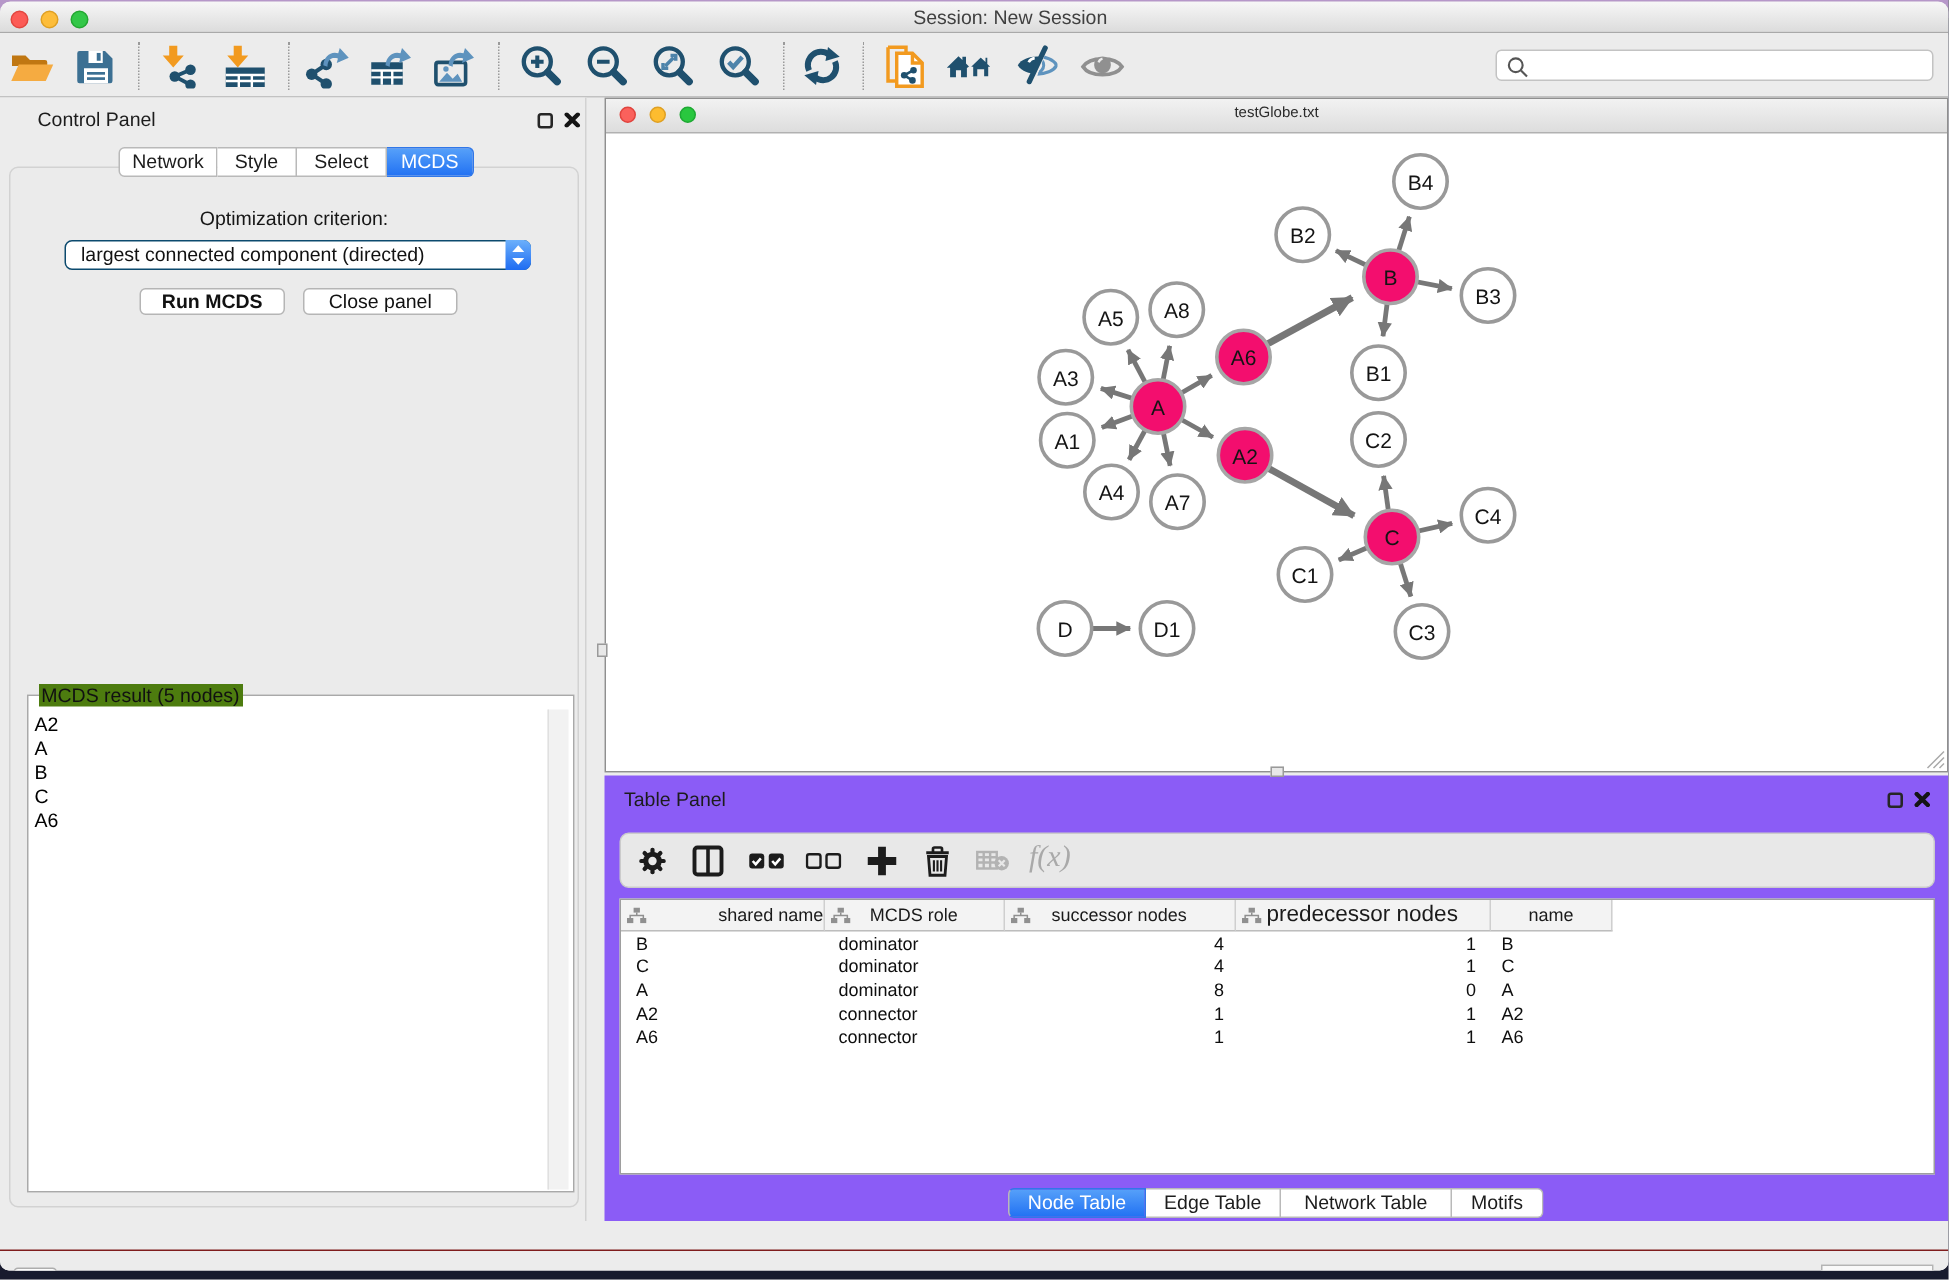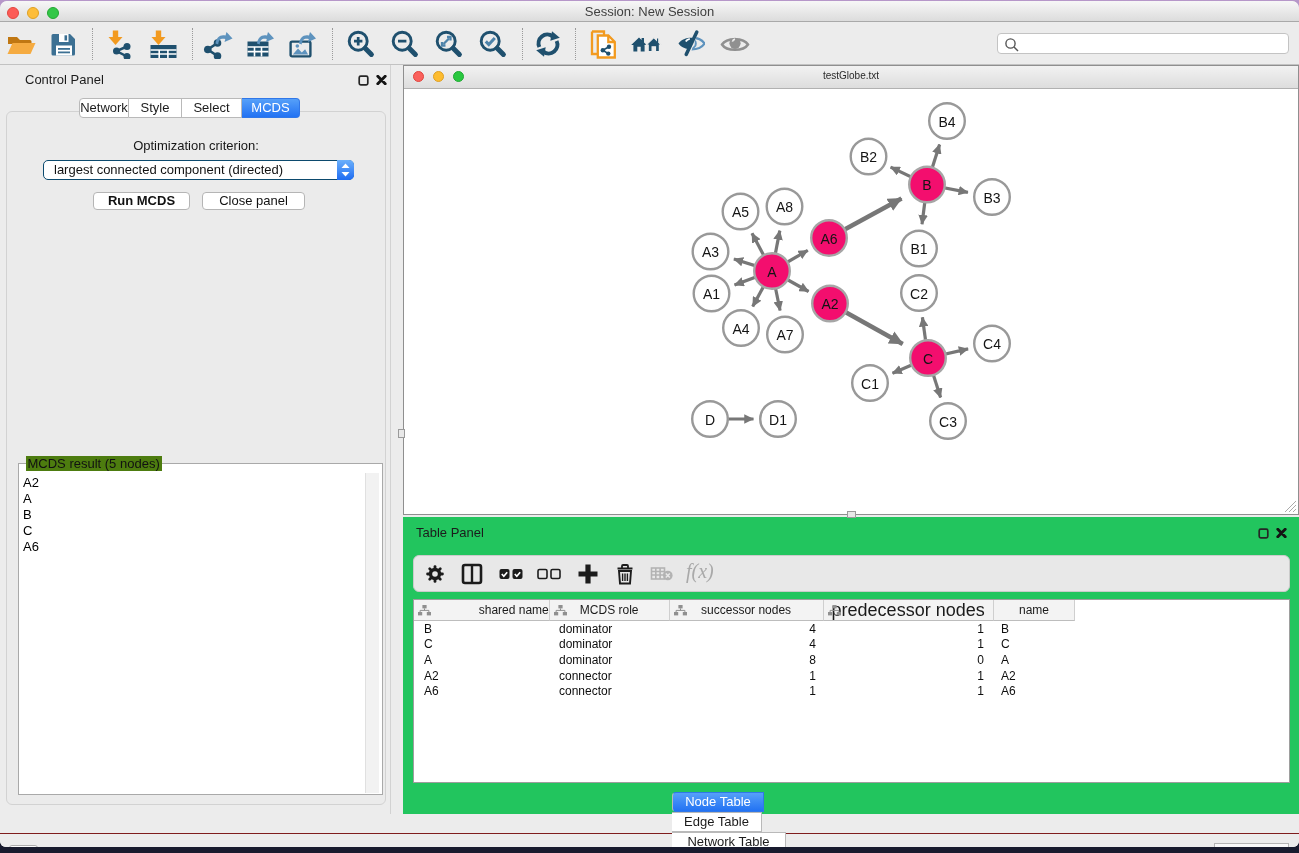--- a/index.html
+++ b/index.html
@@ -1,21 +1,21 @@
 <!DOCTYPE html>
 <html><head>
 <meta charset="utf-8">
 <style>
 * { margin:0; padding:0; box-sizing:border-box; }
 html,body { width:1299px; height:853px; overflow:hidden; }
 body { background:#181b2e; font-family:"Liberation Sans", sans-serif; position:relative; }
 #purple { position:absolute; left:0; top:0; width:1299px; height:12px; background:#b697c9; }
 #app { position:absolute; left:0; top:1px; width:1299px; height:846px; background:#ececec; border-radius:7px 7px 6px 6px; overflow:hidden; }
 
-#titlebar { position:absolute; left:0; top:0; width:1299px; height:21px; background:linear-gradient(#f7f7f7,#dcdcdc); border-bottom:1px solid #a9a9a9; border-radius:7px 7px 0 0; }
+#titlebar { position:absolute; left:0; top:0; width:1299px; height:21px; background:linear-gradient(#f7f7f7,#dcdcdc); border-bottom:1px solid #a9a9a9; border-radius:7px 7px 0 0;padding-left:24px; }
 .light { position:absolute; top:5.5px; width:12px; height:12px; border-radius:50%; }
 #titlebar .t { position:absolute; top:3px; width:100%; text-align:center; font-size:13px; color:#404040; }
 
 #toolbar { position:absolute; left:0; top:22px; width:1299px; height:42px; background:#ececec; border-bottom:1px solid #c2c2c2; }
 .tsep { position:absolute; top:5px; height:32px; width:0; border-left:1px dotted #9a9a9a; }
 .ticon { position:absolute; top:6px; }
 #searchbox { position:absolute; left:997px; top:10px; width:292px; height:21px; background:#fff; border:1px solid #c3c3c3; border-radius:4px; }
 
 #cpanel { position:absolute; left:0; top:64px; width:391px; height:749px; background:#ececec; border-right:1px solid #d2d2d2; }
 #cpanel .hdr { position:absolute; left:13px; top:7px; font-size:13px; color:#1c1c1c;margin-left:12px; }
@@ -32,21 +32,21 @@
 #fieldset { position:absolute; left:10.5px; top:351px; width:365px; height:332px; border:1px solid #a9a9a9; background:#fff; }
 #fieldset .legend { position:absolute; left:7px; top:-8px; background:#4d7c0f; padding:0 2px; font-size:13px; color:#111; }
 #fieldset .list { position:absolute; left:4.5px; top:11px; font-size:13px; color:#000; line-height:16px; }
 #fieldset .sb { position:absolute; right:3px; top:9px; width:13.5px; height:320px; background:#f2f2f2; border-left:1px solid #e0e0e0; }
 
 #netwin { position:absolute; left:403px; top:64px; width:896px; height:450px; background:#fff; border:1px solid #8f8f8f; }
 #nw-title { position:absolute; left:0; top:0; width:100%; height:23px; background:linear-gradient(#f2f2f2,#dddddd); border-bottom:1px solid #b1b1b1; }
 #nw-title .t { position:absolute; top:4px; width:100%; text-align:center; font-size:10px; color:#2a2a2a; }
 .grip { position:absolute; }
 
-#tpanel { position:absolute; left:403px; top:516px; width:896px; height:297px; background:#22c55e; }
+#tpanel { position:absolute; left:403px; top:516px; width:896px; height:297px; background:#8b5cf6; }
 #tpanel .hdr { position:absolute; left:13px; top:8px; font-size:13px; color:#1c1c1c; }
 #ttoolbar { position:absolute; left:10px; top:38px; width:877px; height:37px; background:#e8e8e8; border:1px solid #cbcbcb; border-radius:6px; }
 #ttable { position:absolute; left:10px; top:82px; width:877px; height:184px; background:#fff; border:1px solid #9e9e9e; }
 
 #statusbar { position:absolute; left:0; top:832px; width:1299px; height:33px; background:#ececec; border-top:1px solid #7f1d1d; }
 #listbtn { position:absolute; left:9px; top:11px; width:29px; height:21px; background:linear-gradient(#fdfdfd,#f0f0f0); border:1px solid #adadad; border-radius:3px; }
 #membtn { position:absolute; left:1214px; top:9px; width:75px; height:24px; background:#f9f9f9; border:1px solid #b4b4b4; font-size:12px; color:#111; }
 </style>
 </head>
 <body>
@@ -187,21 +187,21 @@
   </div>
   <div id="cpanel">
     <div class="hdr">Control Panel</div>
     <svg style="position:absolute;left:358px;top:10px;" width="11" height="11" viewBox="0 0 11 11">
         <rect x="1.2" y="1.2" width="8.6" height="8.6" rx="1.5" fill="none" stroke="#262626" stroke-width="1.7"></rect>
       </svg>
       <svg style="position:absolute;left:376px;top:9.5px;" width="11" height="10" viewBox="0 0 11 10">
         <path d="M1.8,1.3 L9.2,8.7 M9.2,1.3 L1.8,8.7" stroke="#141414" stroke-width="2.9" stroke-linecap="round"></path>
       </svg>
     <div class="seg" style="left:79px; top:33px;">
-      <div class="s" style="width:50px;">Network</div>
+      <div class="s" style="width:66px;">Network</div>
       <div class="s" style="width:53px;">Style</div>
       <div class="s" style="width:60px;">Select</div>
       <div class="s sel" style="width:58px;">MCDS</div>
     </div>
     <div id="cpanel-inner">
       <div id="optlabel">Optimization criterion:</div>
       <div id="dropdown">largest connected component (directed)<div class="spin">
             <svg style="position:absolute;left:2px;top:2px;" width="13" height="16" viewBox="0 0 13 16">
               <path d="M6.5,1.5 L10.5,6 H2.5 z" fill="#fff"></path>
               <path d="M6.5,14.5 L10.5,10 H2.5 z" fill="#fff"></path>
@@ -369,21 +369,21 @@
             <path d="M6.5,3.4 v2 M2.1,7 v-1.6 h8.8 V7" stroke="#909090" stroke-width="1" fill="none"></path>
           </svg>MCDS role</div>
 <div style="position:absolute;left:255.6px;top:0;width:154.00000000000003px;height:21px;background:#f3f3f3;border-right:1px solid #cfcfcf;border-bottom:1px solid #bdbdbd;font-size:12px;color:#1a1a1a;text-align:center;line-height:20px;"><svg style="position:absolute;left:4px;top:5px;" width="13" height="11" viewBox="0 0 13 11">
             <g fill="#909090">
               <rect x="4.4" y="0" width="4.2" height="3.4"></rect>
               <rect x="0" y="7" width="4.2" height="3.4"></rect>
               <rect x="8.8" y="7" width="4.2" height="3.4"></rect>
             </g>
             <path d="M6.5,3.4 v2 M2.1,7 v-1.6 h8.8 V7" stroke="#909090" stroke-width="1" fill="none"></path>
           </svg>successor nodes</div>
-<div style="position:absolute;left:409.6px;top:0;width:170.10000000000002px;height:21px;background:#f3f3f3;border-right:1px solid #cfcfcf;border-bottom:1px solid #bdbdbd;font-size:18px;color:#1a1a1a;text-align:center;line-height:20px;"><svg style="position:absolute;left:4px;top:5px;" width="13" height="11" viewBox="0 0 13 11">
+<div style="position:absolute;left:409.6px;top:0;width:170.10000000000002px;height:21px;background:#f3f3f3;border-right:1px solid #cfcfcf;border-bottom:1px solid #bdbdbd;font-size:15px;color:#1a1a1a;text-align:center;line-height:20px;"><svg style="position:absolute;left:4px;top:5px;" width="13" height="11" viewBox="0 0 13 11">
             <g fill="#909090">
               <rect x="4.4" y="0" width="4.2" height="3.4"></rect>
               <rect x="0" y="7" width="4.2" height="3.4"></rect>
               <rect x="8.8" y="7" width="4.2" height="3.4"></rect>
             </g>
             <path d="M6.5,3.4 v2 M2.1,7 v-1.6 h8.8 V7" stroke="#909090" stroke-width="1" fill="none"></path>
           </svg>predecessor nodes</div>
 <div style="position:absolute;left:579.7px;top:0;width:81.59999999999991px;height:21px;background:#f3f3f3;border-right:1px solid #cfcfcf;border-bottom:1px solid #bdbdbd;font-size:12px;color:#1a1a1a;text-align:center;line-height:20px;">name</div>
 <div style="position:absolute;left:10px;top:21.5px;font-size:12px;color:#0e0e0e;line-height:15.7px;">B</div>
 <div style="position:absolute;left:145px;top:21.5px;font-size:12px;color:#0e0e0e;line-height:15.7px;">dominator</div>
@@ -404,21 +404,21 @@
 <div style="position:absolute;left:145px;top:68.60000000000001px;font-size:12px;color:#0e0e0e;line-height:15.7px;">connector</div>
 <div style="position:absolute;left:255px;top:68.60000000000001px;width:147px;text-align:right;font-size:12px;color:#0e0e0e;line-height:15.7px;">1</div>
 <div style="position:absolute;left:409px;top:68.60000000000001px;width:161px;text-align:right;font-size:12px;color:#0e0e0e;line-height:15.7px;">1</div>
 <div style="position:absolute;left:587px;top:68.60000000000001px;font-size:12px;color:#0e0e0e;line-height:15.7px;">A2</div>
 <div style="position:absolute;left:10px;top:84.30000000000001px;font-size:12px;color:#0e0e0e;line-height:15.7px;">A6</div>
 <div style="position:absolute;left:145px;top:84.30000000000001px;font-size:12px;color:#0e0e0e;line-height:15.7px;">connector</div>
 <div style="position:absolute;left:255px;top:84.30000000000001px;width:147px;text-align:right;font-size:12px;color:#0e0e0e;line-height:15.7px;">1</div>
 <div style="position:absolute;left:409px;top:84.30000000000001px;width:161px;text-align:right;font-size:12px;color:#0e0e0e;line-height:15.7px;">1</div>
 <div style="position:absolute;left:587px;top:84.30000000000001px;font-size:12px;color:#0e0e0e;line-height:15.7px;">A6</div>
       </div>
-    <div class="seg" style="left:269px; top:275px;flex-direction:column;">
+    <div class="seg" style="left:269px; top:275px;">
       <div class="s sel" style="width:92px;">Node Table</div>
       <div class="s" style="width:90px;">Edge Table</div>
       <div class="s" style="width:114px;">Network Table</div>
       <div class="s" style="width:61px;">Motifs</div>
     </div>
   </div>
   <div id="statusbar">
     <div id="listbtn">
         <svg style="position:absolute;left:3px;top:2px;" width="22" height="15" viewBox="0 0 22 15">
           <g fill="#111">

